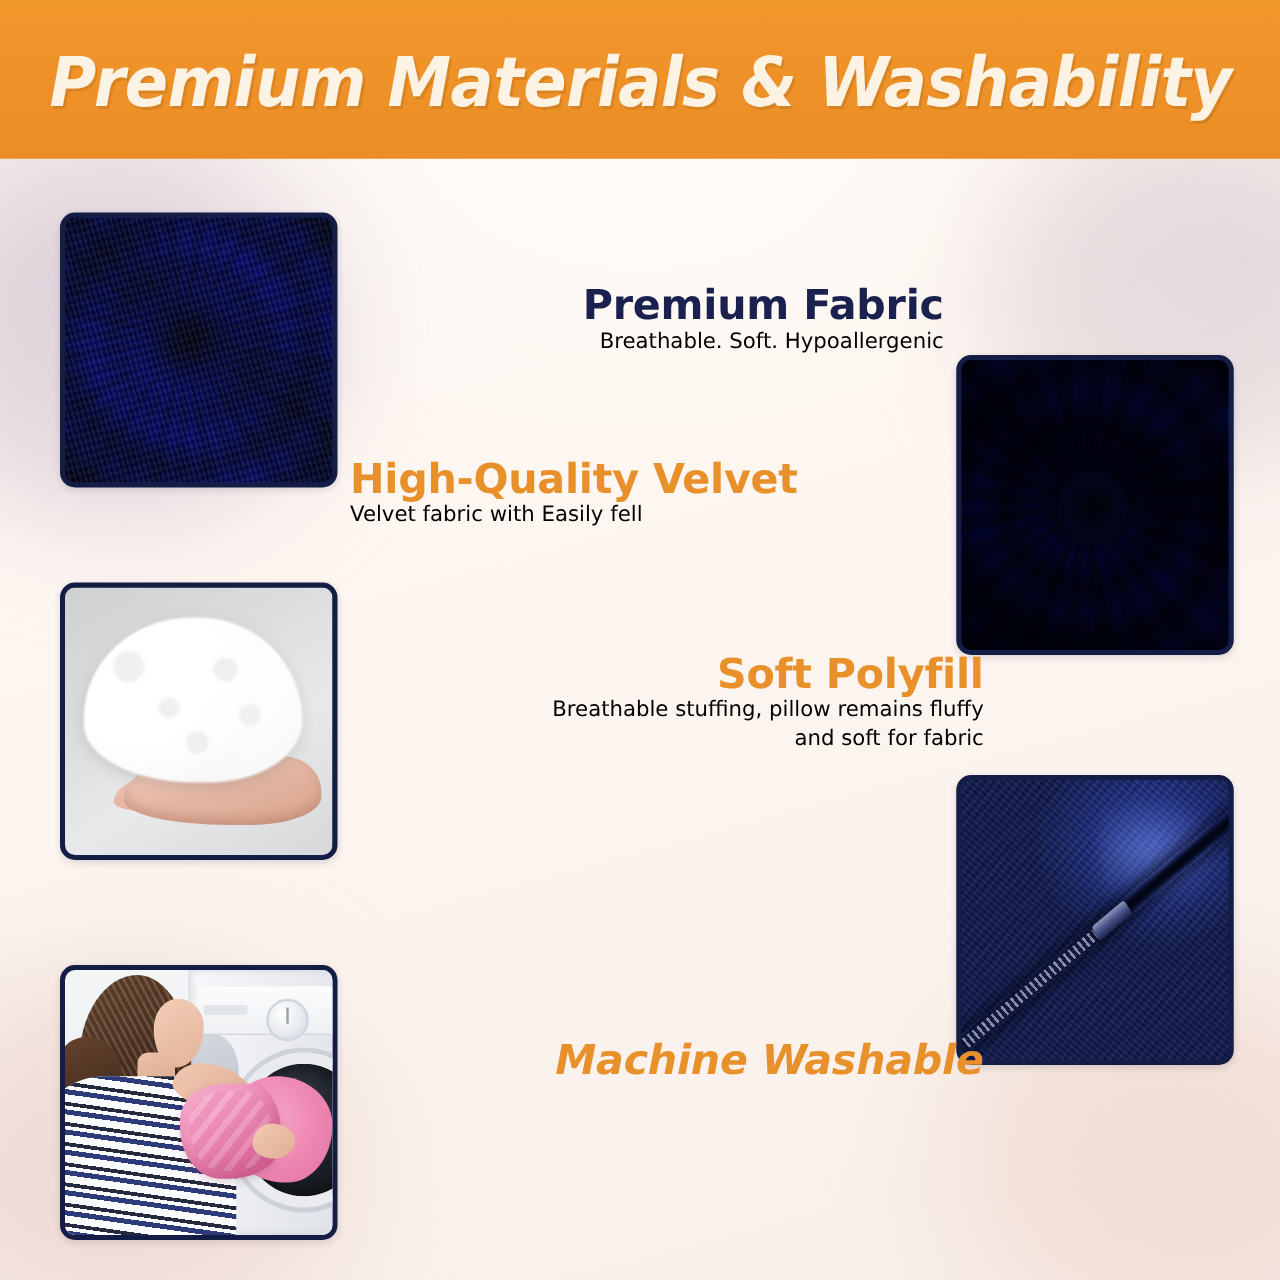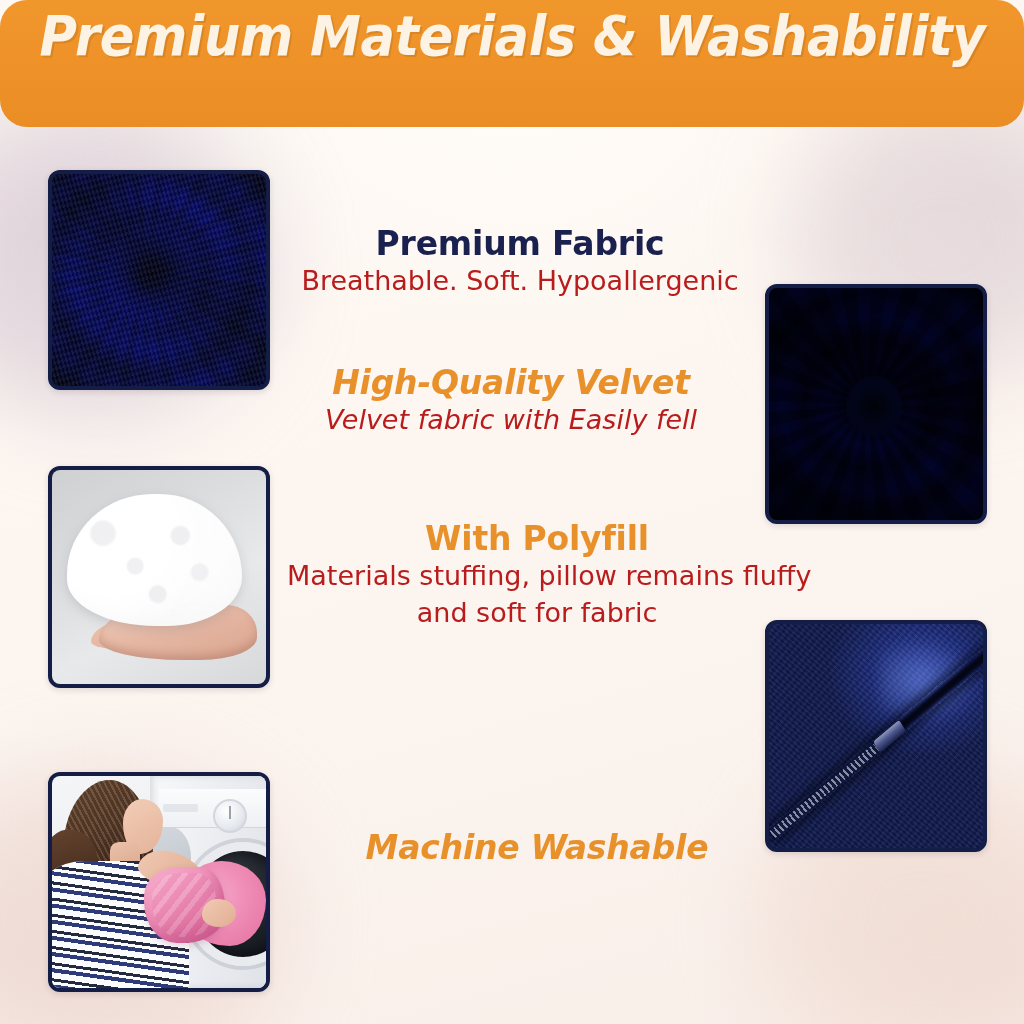--- a/index.html
+++ b/index.html
@@ -41,22 +41,22 @@
   .bg-blur-c { left: -50px;  bottom: -40px; width: 330px; height: 290px; background: rgba(236,213,206,0.60); }
   .bg-blur-d { right: -60px; bottom: -30px; width: 320px; height: 280px; background: rgba(238,216,206,0.60); }
 
   
   .header-band {
     position: absolute;
     left: 0; top: 0;
     width: 1024px; height: 127px;
     background: linear-gradient(180deg, #f0972c 0%, #ee9128 55%, #ea8d24 100%);
     display: flex;
+    align-items: center;
     justify-content: center;
-    border-radius: 27px;
   }
   .header-title {
     font-family: "DejaVu Sans", sans-serif;
     font-size: 55px;
     font-weight: bold;
     font-style: italic;
     letter-spacing: -0.5px;
     color: #fdf3e4;
     text-shadow: 2px 2px 0 rgba(120,70,10,0.18);
     white-space: nowrap;
@@ -377,28 +377,28 @@
   .f-title {
     font-family: "DejaVu Sans", sans-serif;
     font-weight: bold;
     line-height: 1.08;
     white-space: nowrap;
   }
   .f-title.navy  { color: #1b214f; font-size: 33px; letter-spacing: -0.2px; }
   .f-title.orange{ color: #e8912b; font-size: 33px; letter-spacing: -0.2px; }
   .f-desc {
     font-family: "DejaVu Sans", sans-serif;
-    color: #b91c1c;
-    font-size: 27px;
+    color: #000000;
+    font-size: 17px;
     line-height: 1.38;
     font-weight: normal;
   }
   .f-desc .line { display: block; white-space: nowrap; }
-  .align-left  { text-align: center; }
-  .align-right { text-align: center; font-style: italic; }
+  .align-left  { text-align: right; }
+  .align-right { text-align: left; }
 </style>
 </head>
 <body>
 
 <div id="infographic">
 
   <div class="bg-base"></div>
   <div class="bg-blur-a"></div>
   <div class="bg-blur-b"></div>
   <div class="bg-blur-c"></div>
@@ -462,23 +462,23 @@
   </div>
 
   <div class="feature align-right" style="left:280px; top:365px; width:462px;">
     <div class="f-title orange">High-Quality Velvet</div>
     <div class="f-desc">
       <span class="line">Velvet fabric with Easily fell</span>
     </div>
   </div>
 
   <div class="feature align-left" style="left:287px; top:521px; width:500px;">
-    <div class="f-title orange">With Polyfill</div>
+    <div class="f-title orange">Soft Polyfill</div>
     <div class="f-desc">
-      <span class="line">Materials stuffing, pillow remains fluffy</span>
+      <span class="line">Breathable stuffing, pillow remains fluffy</span>
       <span class="line">and soft for fabric</span>
     </div>
   </div>
 
 
   <div class="feature align-left" style="left:287px; top:830px; width:500px;font-style:italic;">
     <div class="f-title orange">Machine Washable</div>
   </div>
 
 </div>

